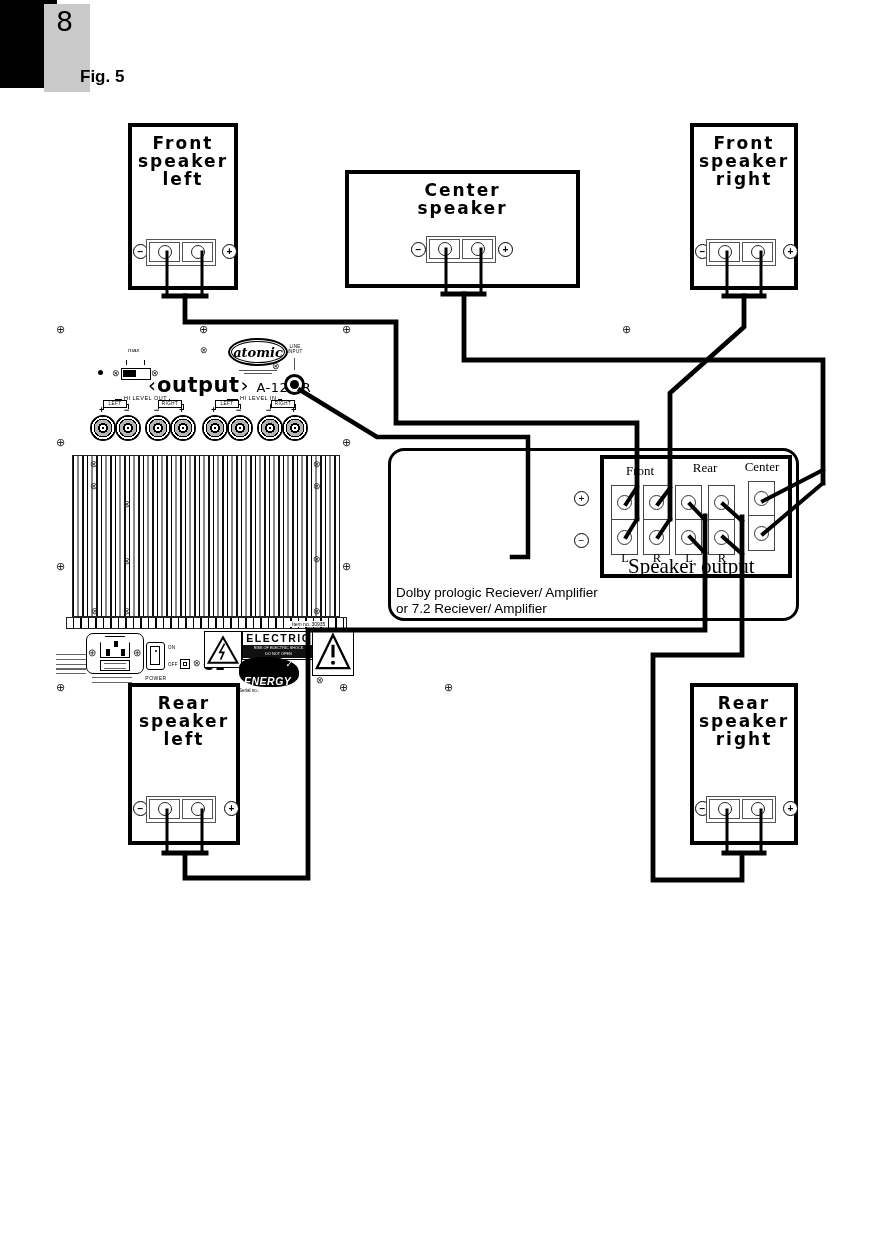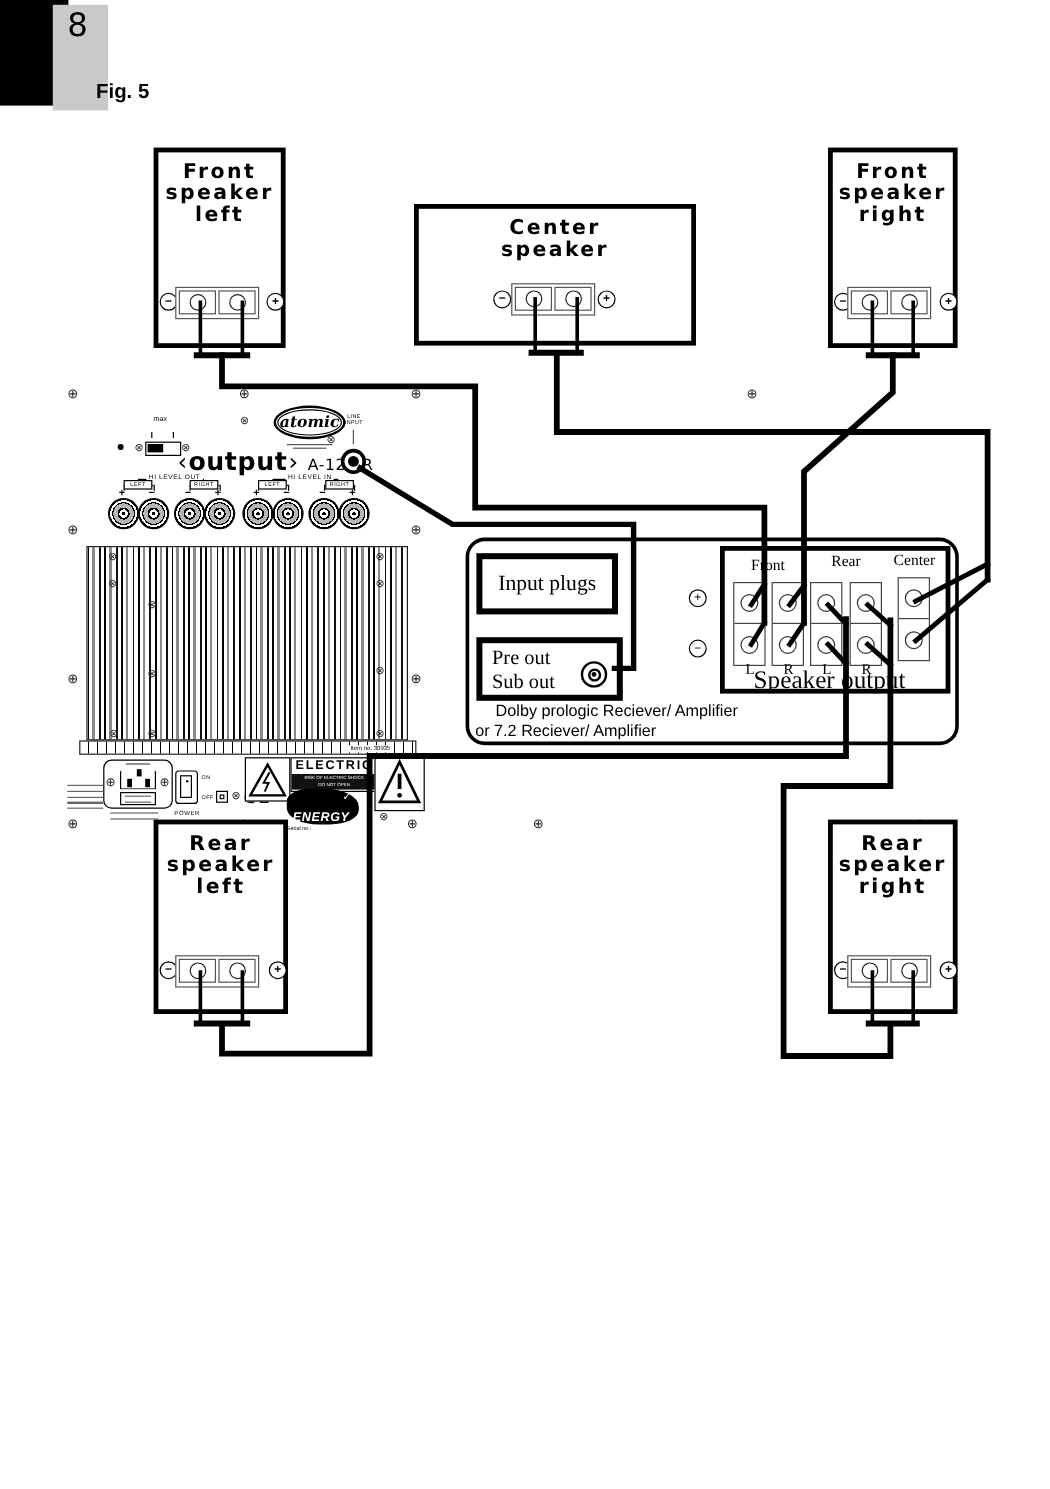--- a/index.html
+++ b/index.html
@@ -397,35 +397,21 @@
   <span class="a screw" style="left:316px; top:676px; font-size:9px;">⊗</span>
 
   <div class="a energy" style="left:239px; top:657px; width:60px; height:30px;">
     <span class="energy-check">✓</span>
     <span class="energy-text">ENERGY</span>
   </div>
   <div class="a" style="left:239px; top:688px; font-size:4.5px;">Serial no.:</div>
   <div class="a" style="left:290px; top:621px; font-size:5px; background:#fff; padding:0 2px; z-index:2;">Item no. 30935</div>
 
   <div class="a rcv">
-    <div class="a thick-box serif" style="left:6px; top:10px; width:118px; height:51px; font-size:18px;">
-      <span>Input plugs</span>
-    </div>
-    <div class="a thick-box" style="left:6px; top:80px; width:122px; height:53px; justify-content:flex-start;">
-      <div class="serif" style="font-size:17px; line-height:20px; padding-left:8px;">
-        <div>Pre out</div>
-        <div>Sub out</div>
-      </div>
-      <div style="position:absolute; right:8px; top:15px; width:22px; height:22px; border:2px solid #000; border-radius:50%; display:flex; align-items:center; justify-content:center;">
-        <div style="width:11px; height:11px; border:2px solid #000; border-radius:50%; display:flex; align-items:center; justify-content:center;">
-          <div style="width:4px; height:4px; background:#000; border-radius:50%;"></div>
-        </div>
-      </div>
-    </div>
-    <div class="a" style="left:22px; top:134px; font-size:13.5px;">Dolby prologic Reciever/ Amplifier</div>
+    <div class="a" style="left:5px; top:134px; font-size:13.5px;">Dolby prologic Reciever/ Amplifier</div>
     <div class="a" style="left:5px; top:150px; font-size:13.5px;">or 7.2 Reciever/ Amplifier</div>
 
     <div class="a pm-sm" style="left:183px; top:40px;">+</div>
     <div class="a pm-sm" style="left:183px; top:82px;">−</div>
 
     <div class="panel" style="left:209px; top:4px; width:192px; height:123px;">
       <div class="a serif" style="left:11px; top:4px; width:50px; text-align:center; font-size:13px;">Front</div>
       <div class="a serif" style="left:81px; top:1px; width:40px; text-align:center; font-size:13px;">Rear</div>
       <div class="a serif" style="left:134px; top:0px; width:48px; text-align:center; font-size:13px;">Center</div>
 

